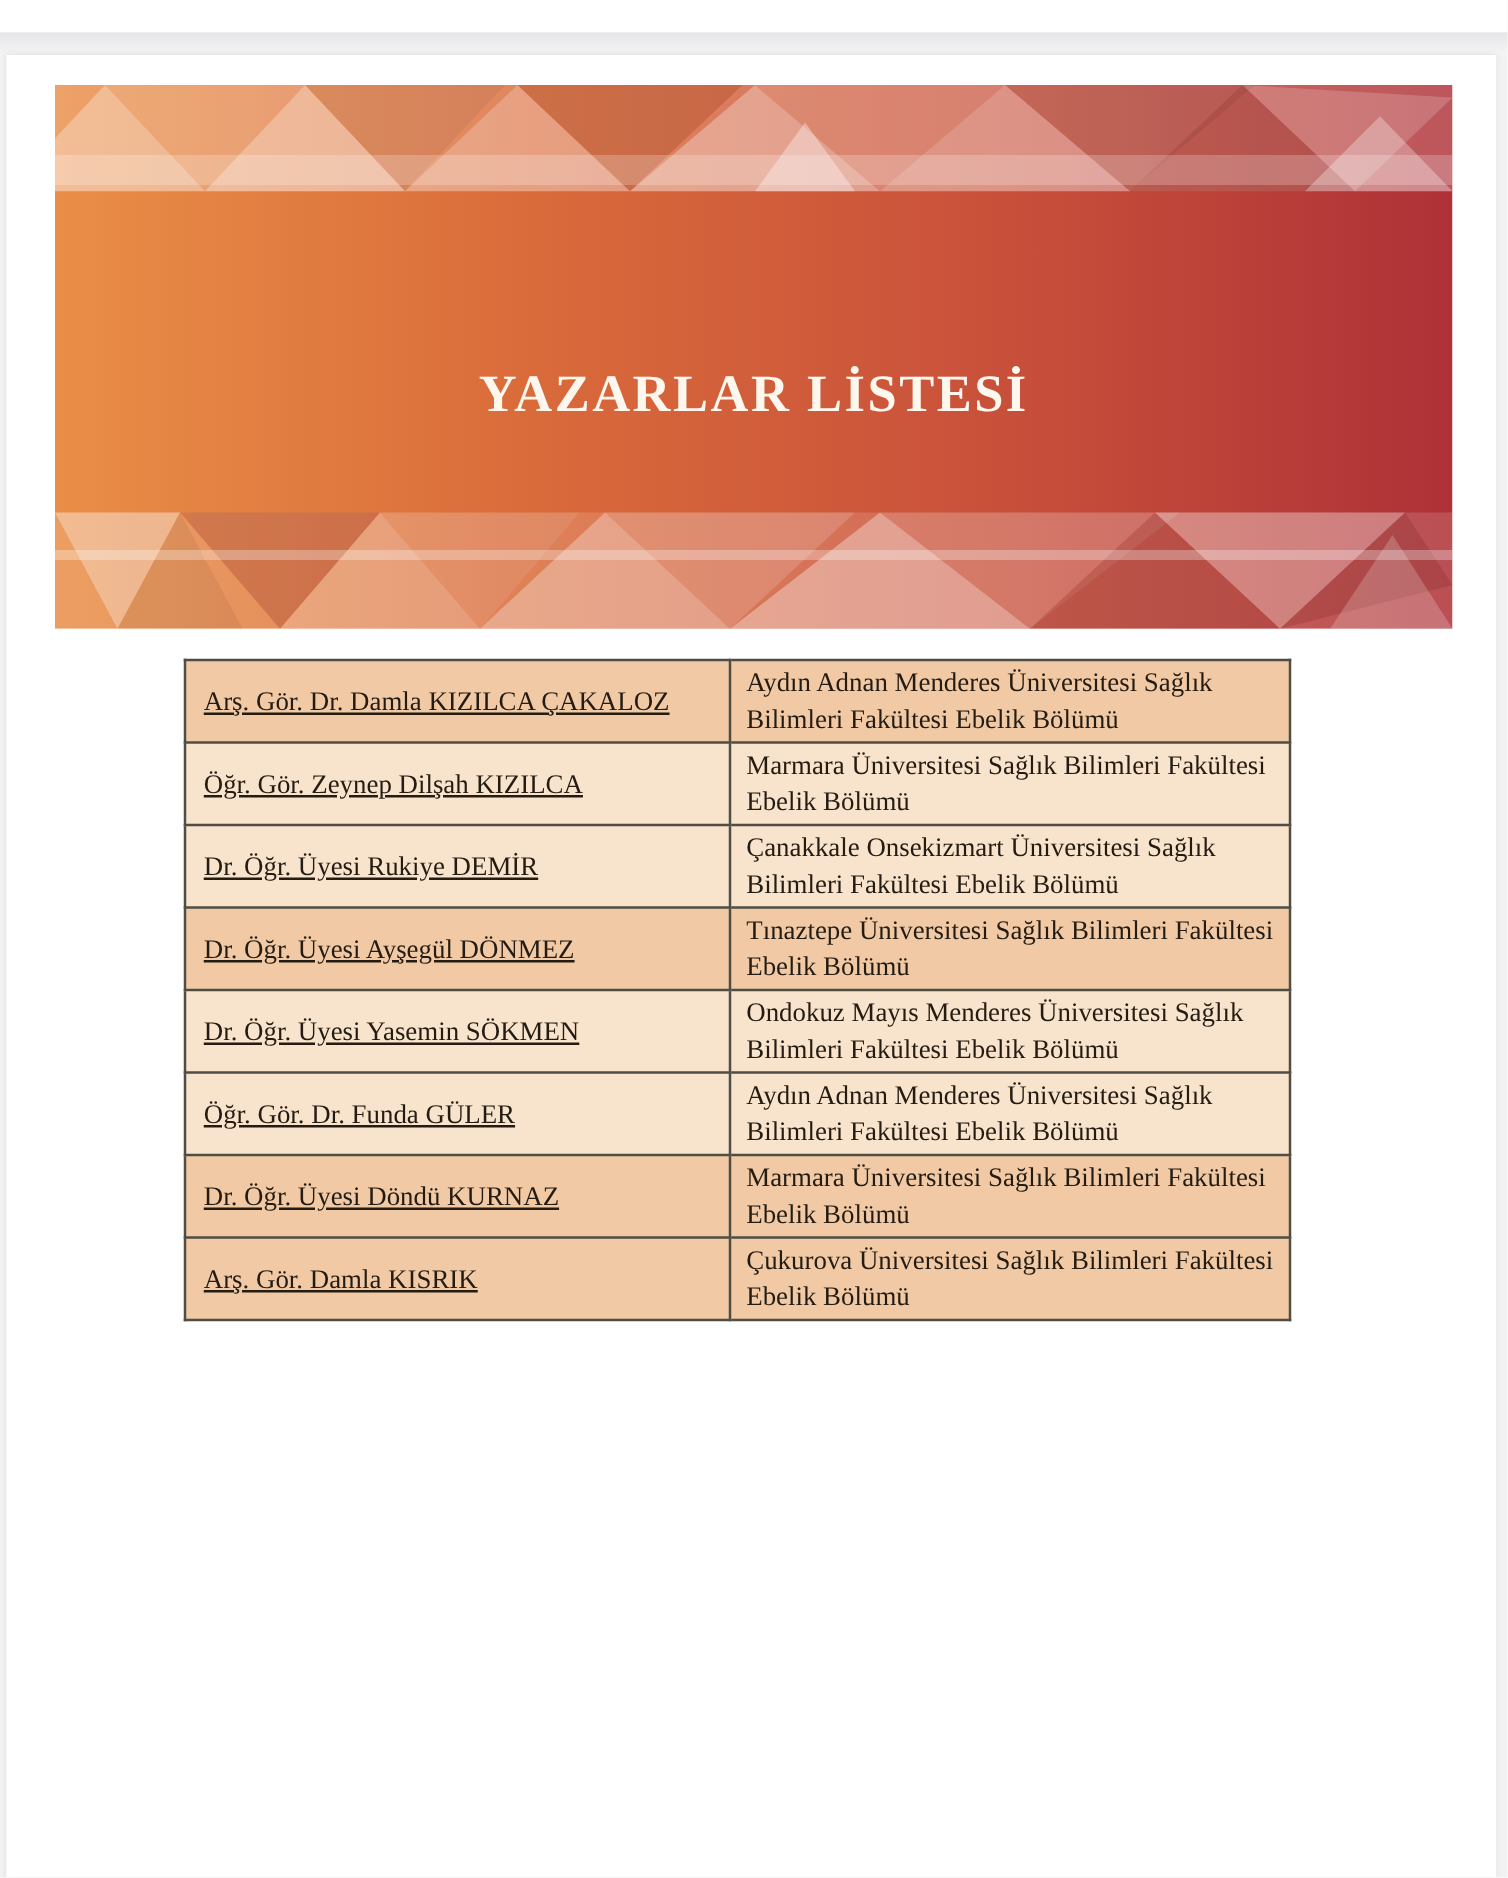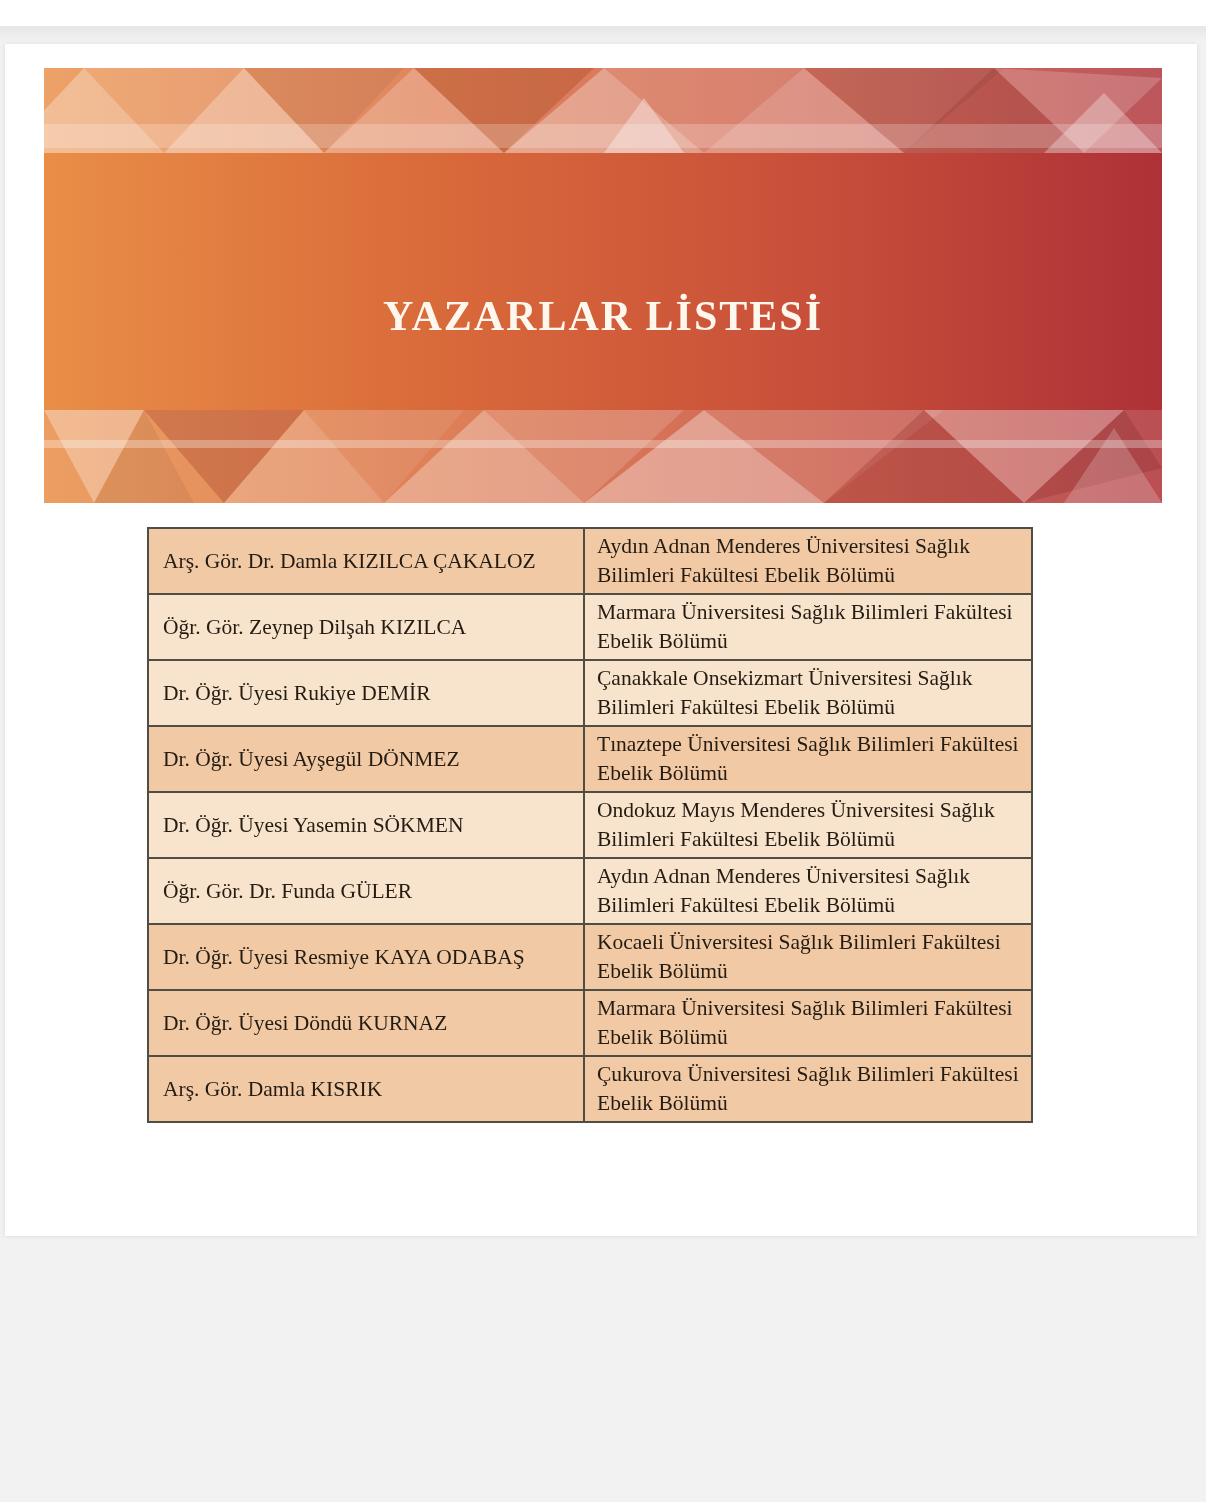--- a/index.html
+++ b/index.html
@@ -12,21 +12,21 @@
   }
   .prev-page {
     position:absolute; top:0; left:0; width:1206px; height:26px;
     background:#ffffff;
   }
   .page-gap {
     position:absolute; top:26px; left:0; width:1206px; height:18px;
     background:linear-gradient(#e6e6e8, #f4f4f5);
   }
   .page {
-    position:absolute; top:44px; left:5px; width:1192px; height:1192px;
+    position:absolute; top:44px; left:5px; width:1192px; height:1458px;
     background:#ffffff;
     box-shadow:0 0 5px rgba(0,0,0,0.10);
   }
   .banner {
     position:absolute; left:39px; top:24px; width:1118px; height:435px;
   }
   .banner svg { position:absolute; inset:0; width:100%; height:100%; display:block; }
   .banner-title {
     position:absolute; left:0; right:0; top:224px;
     text-align:center;
@@ -40,21 +40,21 @@
     font-size:21.5px;
     color:var(--table-text, #241c12);
   }
   .authors-table td {
     border:2px solid var(--table-border, #4f4d44);
     vertical-align:middle;
   }
   .authors-table tr { height:65px; }
   .authors-table tr.odd  { background:var(--table-row-odd-bg, #f1caa5); }
   .authors-table tr.even { background:var(--table-row-even-bg, #f8e3cc); }
-  .name-cell { width:436px; padding-left:14px; }
+  .name-cell { width:436px; padding-left:14px;text-decoration:underline; }
   .aff-cell  { width:448px; padding:3px 8px 3px 12px; line-height:29px; }
 </style>
 </head>
 <body>
 
 <div class="prev-page"></div>
 <div class="page-gap"></div>
 
 <div class="page">
 
@@ -134,24 +134,20 @@
   </tr>
         <tr class="even">
     <td class="name-cell">Dr. Öğr. Üyesi Yasemin SÖKMEN</td>
     <td class="aff-cell">Ondokuz Mayıs Menderes Üniversitesi Sağlık Bilimleri Fakültesi Ebelik Bölümü</td>
   </tr>
         <tr class="even">
     <td class="name-cell">Öğr. Gör. Dr. Funda GÜLER</td>
     <td class="aff-cell">Aydın Adnan Menderes Üniversitesi Sağlık Bilimleri Fakültesi Ebelik Bölümü</td>
   </tr>
         <tr class="odd">
-    <td class="name-cell">Dr. Öğr. Üyesi Resmiye KAYA ODABAŞ</td>
-    <td class="aff-cell">Kocaeli Üniversitesi Sağlık Bilimleri Fakültesi Ebelik Bölümü</td>
-  </tr>
-        <tr class="odd">
     <td class="name-cell">Dr. Öğr. Üyesi Döndü KURNAZ</td>
     <td class="aff-cell">Marmara Üniversitesi Sağlık Bilimleri Fakültesi Ebelik Bölümü</td>
   </tr>
         <tr class="odd">
     <td class="name-cell">Arş. Gör. Damla KISRIK</td>
     <td class="aff-cell">Çukurova Üniversitesi Sağlık Bilimleri Fakültesi Ebelik Bölümü</td>
   </tr>
       </tbody>
   </table>
 

